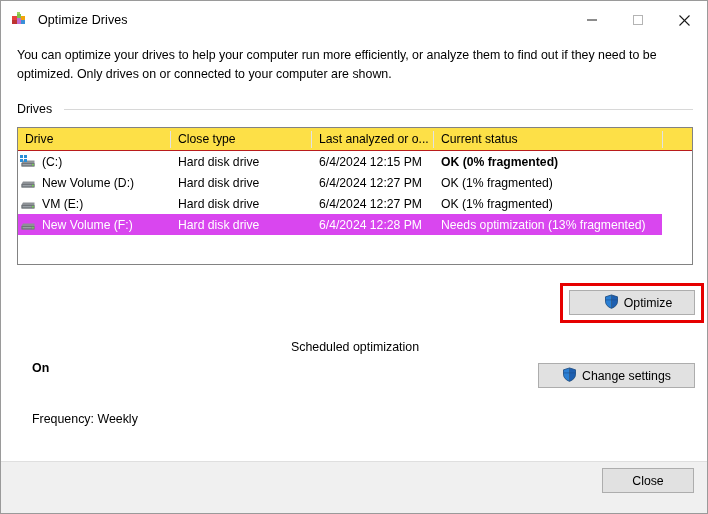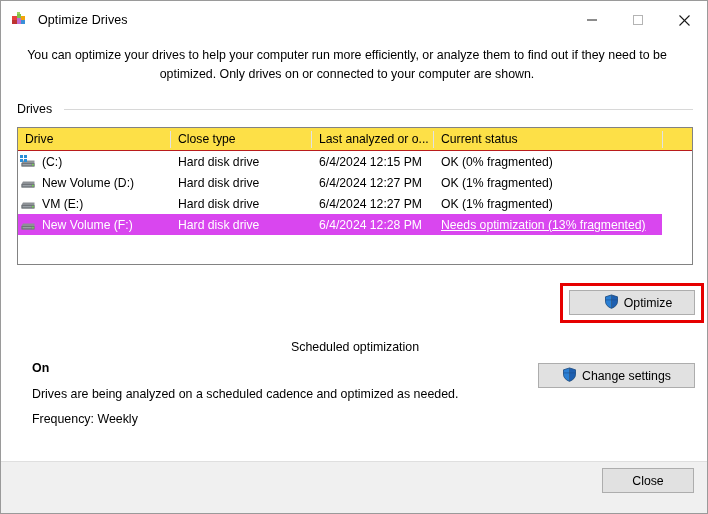--- a/index.html
+++ b/index.html
@@ -9,21 +9,20 @@
     background: #ffffff;
     font-family: "Liberation Sans", sans-serif;
     -webkit-font-smoothing: antialiased;
   }
   #window {
     position: relative;
     width: 708px; height: 514px;
     background: #ffffff;
     border: 1px solid #9a9a9a;
     overflow: hidden;
-    text-align: center;
   }
 
   
   #titlebar {
     position: absolute; left: 0; top: 0;
     width: 706px; height: 38px;
     background: #ffffff;
     display: flex; align-items: center;
   }
   #title-icon {
@@ -224,21 +223,21 @@
               <rect x="2.6" y="9" width="9" height="1.3" fill="#9aa0a6"></rect>
               <circle cx="12.9" cy="9.7" r="0.9" fill="#7bdc52"></circle>
               <rect x="0" y="0" width="3" height="3" fill="#2a8fd8"></rect>
               <rect x="4" y="0" width="3" height="3" fill="#2a8fd8"></rect>
               <rect x="0" y="4" width="3" height="3" fill="#2a8fd8"></rect>
               <rect x="4" y="4" width="3" height="3" fill="#2a8fd8"></rect>
             </svg></span>
           <div class="cell c-drive" style="left: 0px; width: 152px;">(C:)</div>
           <div class="cell " style="left: 153px; width: 140px;">Hard disk drive</div>
           <div class="cell " style="left: 294px; width: 121px;">6/4/2024 12:15 PM</div>
-          <div class="cell " style="left: 416px; width: 228px;">OK (0% fragmented)</div>
+          <div class="cell " style="left: 416px; width: 228px; font-weight: bold;">OK (0% fragmented)</div>
         </div>
         <div class="lv-row">
           <span class="drive-icon"><svg width="16" height="14" viewBox="0 0 16 14">
               <path d="M1.5 8 L3 5.5 H14.5 V11.5 H1.5 Z" fill="#8d9196"></path>
               <rect x="1.5" y="8" width="13" height="3.6" rx="0.6" fill="#6f7479"></rect>
               <rect x="2.6" y="9" width="9" height="1.3" fill="#9aa0a6"></rect>
               <circle cx="12.9" cy="9.7" r="0.9" fill="#7bdc52"></circle>
             </svg></span>
           <div class="cell c-drive" style="left: 0px; width: 152px;">New Volume (D:)</div>
           <div class="cell " style="left: 153px; width: 140px;">Hard disk drive</div>
@@ -260,21 +259,21 @@
         <div class="lv-row selected" style="width: 644px; background: #d946ef;">
           <span class="drive-icon"><svg width="16" height="14" viewBox="0 0 16 14">
               <path d="M1.5 8 L3 5.5 H14.5 V11.5 H1.5 Z" fill="#8d9196"></path>
               <rect x="1.5" y="8" width="13" height="3.6" rx="0.6" fill="#6f7479"></rect>
               <rect x="2.6" y="9" width="9" height="1.3" fill="#9aa0a6"></rect>
               <circle cx="12.9" cy="9.7" r="0.9" fill="#7bdc52"></circle>
             </svg></span>
           <div class="cell c-drive" style="left: 0px; width: 152px;">New Volume (F:)</div>
           <div class="cell " style="left: 153px; width: 140px;">Hard disk drive</div>
           <div class="cell " style="left: 294px; width: 121px;">6/4/2024 12:28 PM</div>
-          <div class="cell " style="left: 416px; width: 228px; text-decoration: underline;">Needs optimization (13% fragmented)</div>
+          <div class="cell " style="left: 416px; width: 228px;">Needs optimization (13% fragmented)</div>
         </div>
       </div>
   </div>
 
 
   <div class="btn" id="btn-optimize">
     <span class="shield">
       <svg width="15" height="15" viewBox="0 0 16 16">
         <path d="M8 1 L14.4 3 V7.6 C14.4 11.4 11.6 14 8 15.2 C4.4 14 1.6 11.4 1.6 7.6 V3 Z" fill="#f0a30a"></path>
         <path d="M8 1 L14.4 3 V7.6 C14.4 11.4 11.6 14 8 15.2 Z" fill="#1e5fb0"></path>
@@ -288,21 +287,20 @@
   </div>
 
   <div id="highlight" style="border-color: rgb(230, 0, 0);"></div>
 
   <div class="grouphead" id="sched-head">
     <span class="gtext">Scheduled optimization</span>
     <span class="gline"></span>
   </div>
 
   <div id="sched-on">On</div>
-  <div id="sched-line1">Drives are being analyzed on a scheduled cadence and optimized as needed.</div>
   <div id="sched-line2">Frequency: Weekly</div>
 
   <div class="btn" id="btn-change">
     <span class="shield">
       <svg width="15" height="15" viewBox="0 0 16 16">
         <path d="M8 1 L14.4 3 V7.6 C14.4 11.4 11.6 14 8 15.2 C4.4 14 1.6 11.4 1.6 7.6 V3 Z" fill="#f0a30a"></path>
         <path d="M8 1 L14.4 3 V7.6 C14.4 11.4 11.6 14 8 15.2 Z" fill="#1e5fb0"></path>
         <path d="M8 1 L1.6 3 V7.6 C1.6 11.4 4.4 14 8 15.2 Z" fill="#2a7fd4"></path>
         <path d="M8 1 L14.4 3 V7.6 C14.4 11.4 11.6 14 8 15.2 C4.4 14 1.6 11.4 1.6 7.6 V3 Z" fill="none" stroke="#1b4f8f" stroke-width="0.9"></path>
         <path d="M8 1 V15.2" stroke="#1b4f8f" stroke-width="0.7"></path>

